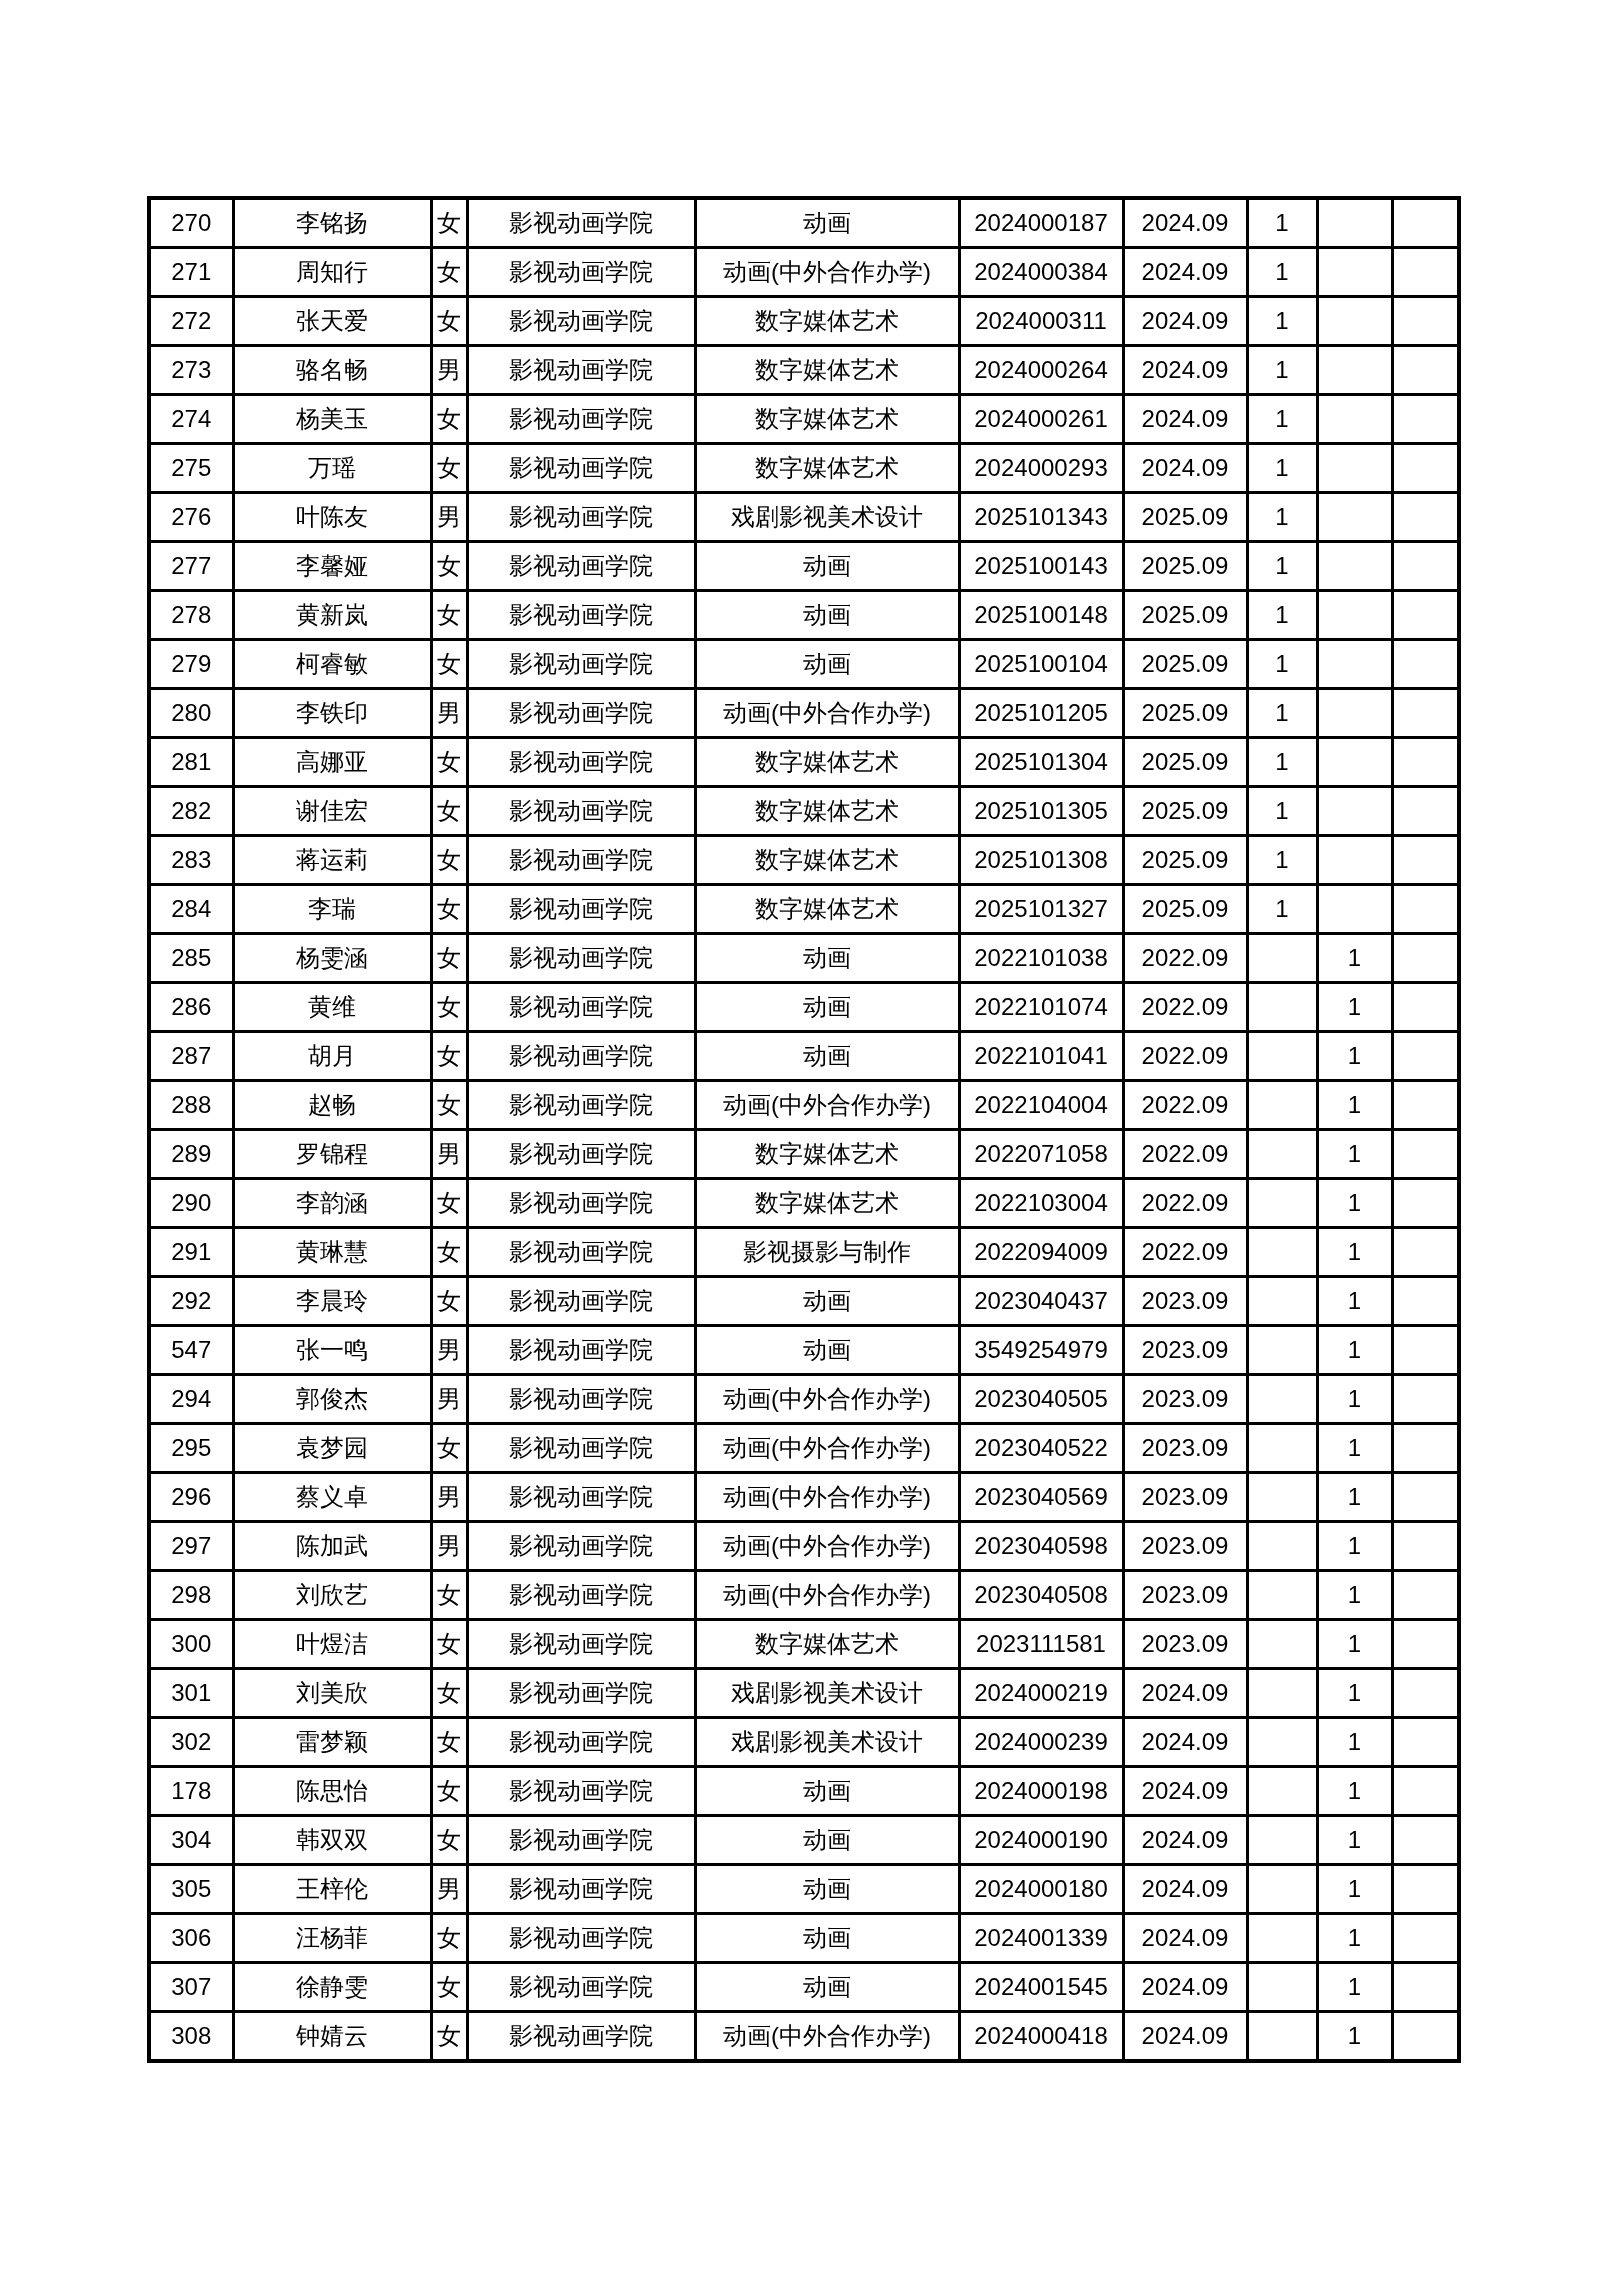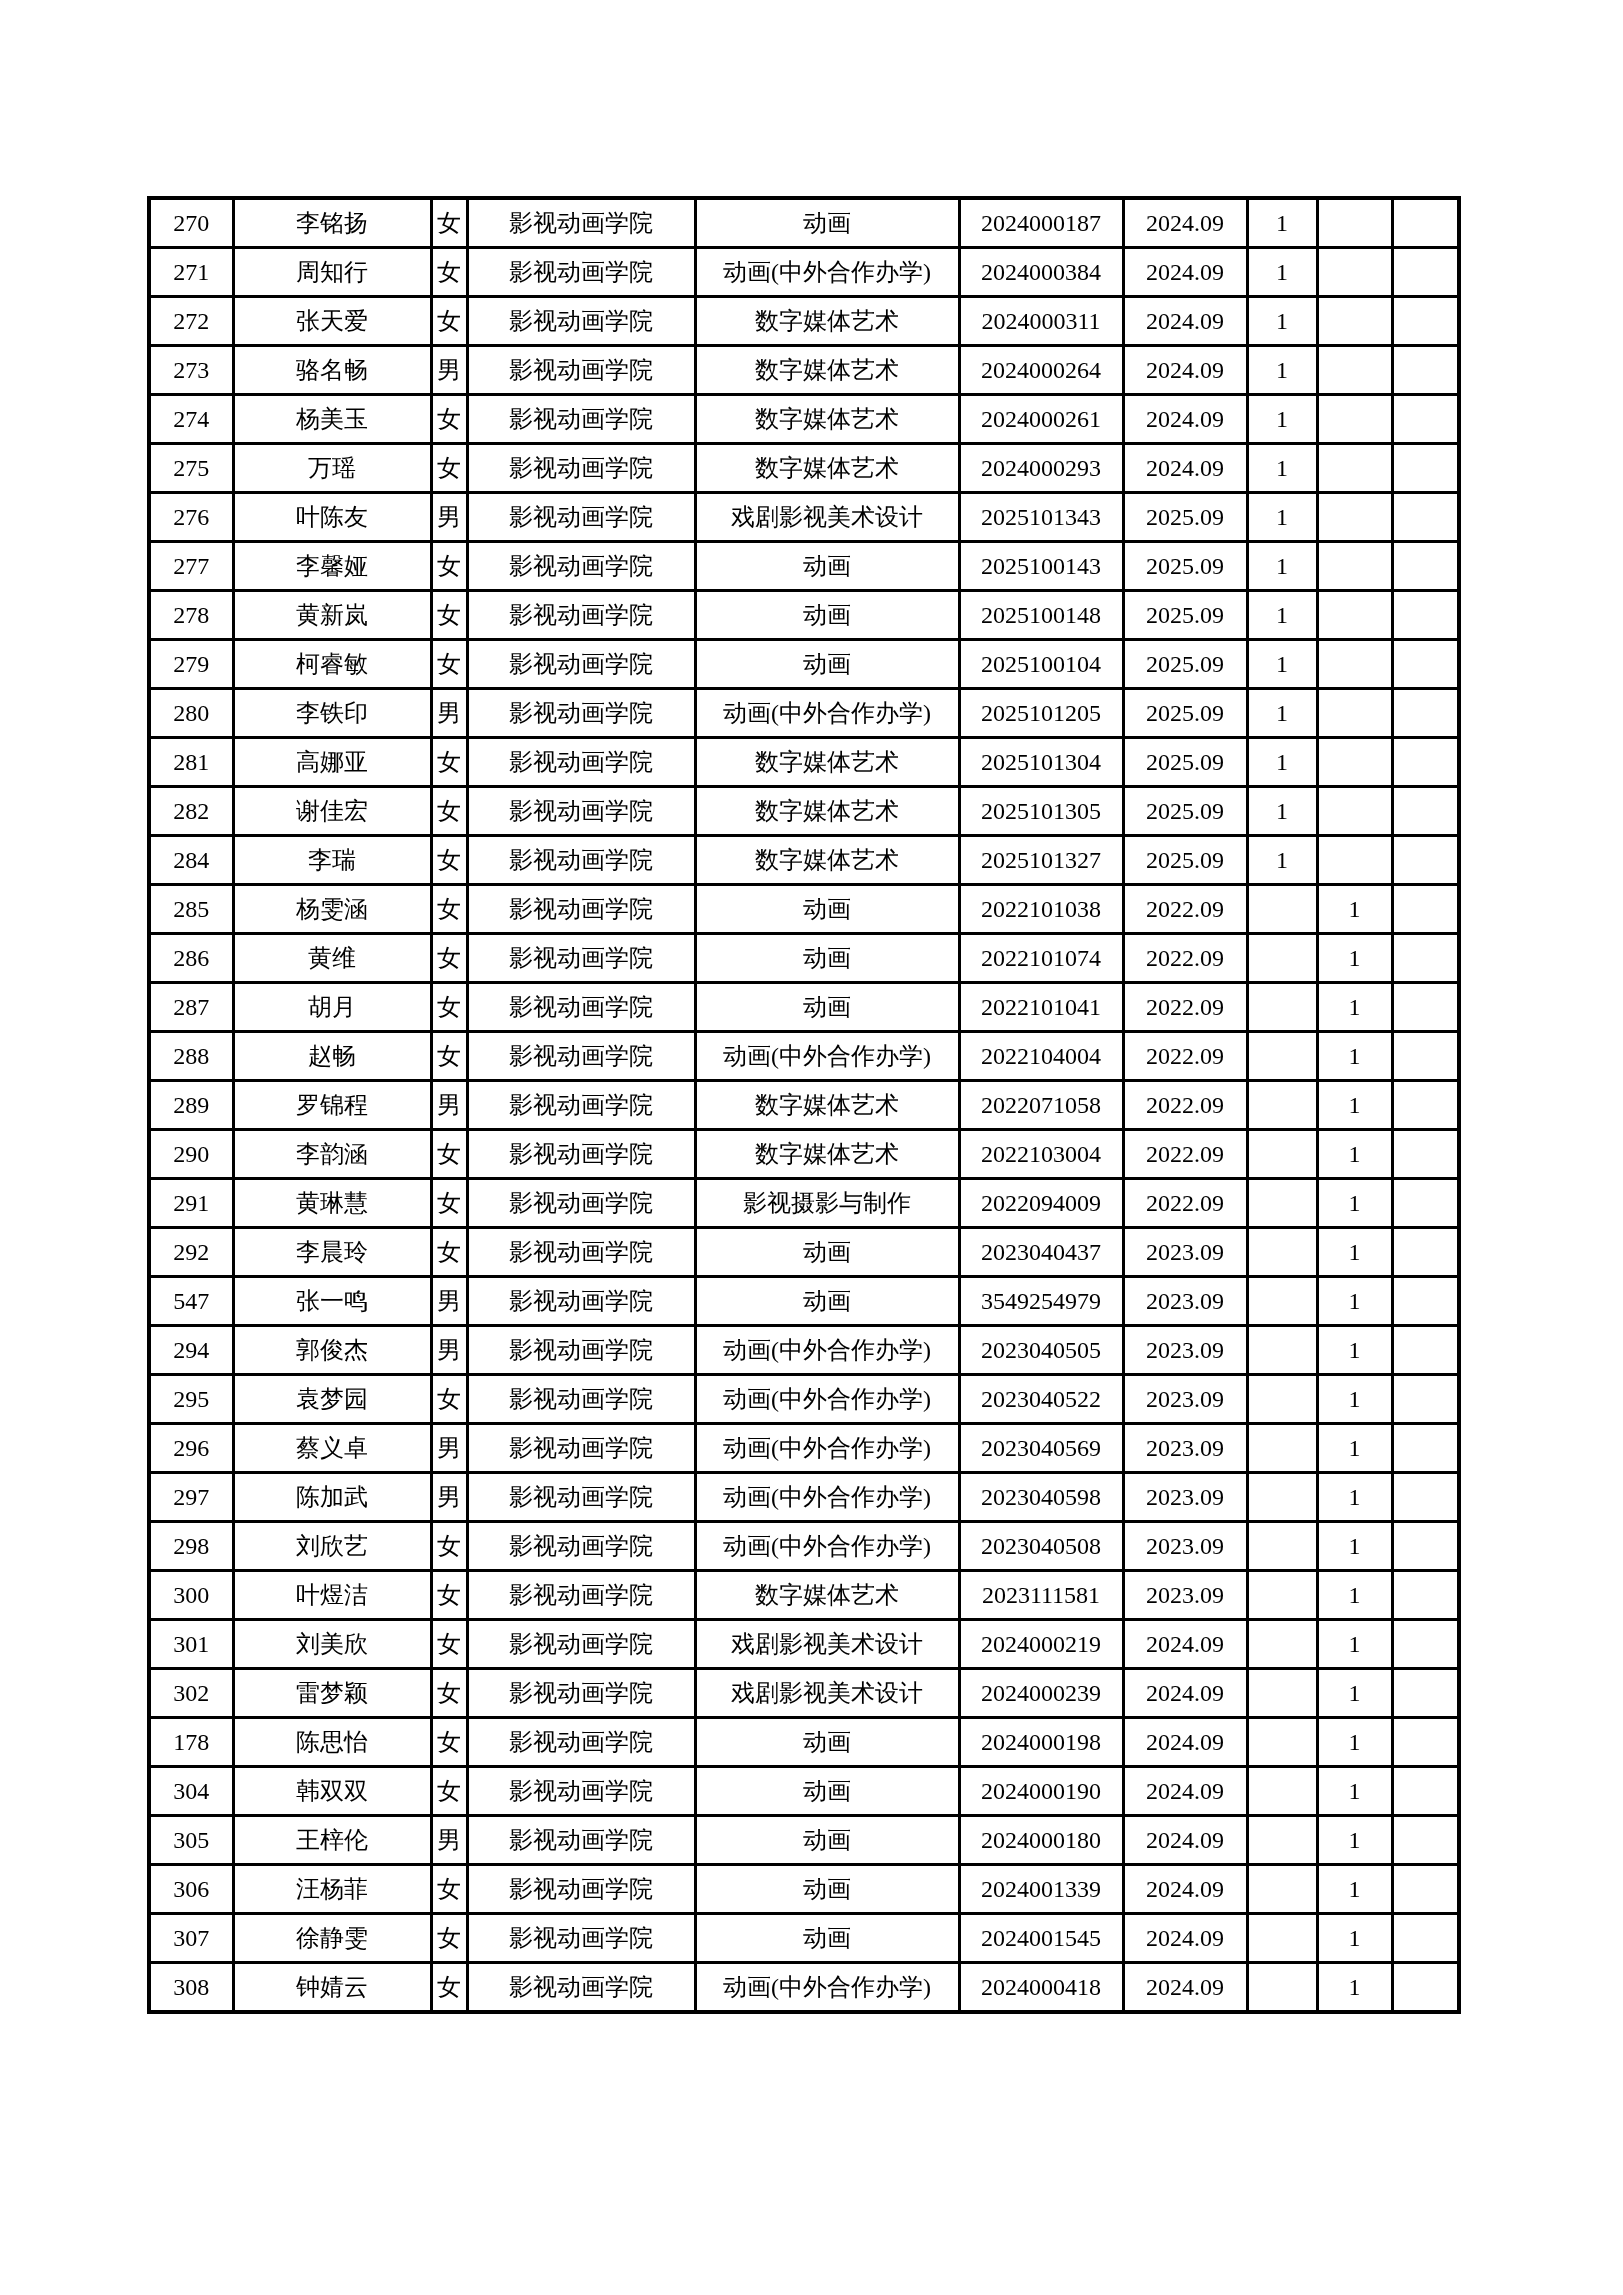--- a/index.html
+++ b/index.html
@@ -5,21 +5,21 @@
   html, body {
     margin: 0;
     padding: 0;
     background: #ffffff;
   }
   .page {
     position: relative;
     width: 1623px;
     height: 2295px;
     background: #ffffff;
-    font-family: Liberation Serif, serif;
+    font-family: Liberation Sans, sans-serif;
     color: #000000;
   }
   table.roster {
     position: absolute;
     left: 147px;
     top: 196px;
     width: 1312px;
     border-collapse: collapse;
     table-layout: fixed;
     border: 4px solid #000000;
@@ -216,20 +216,32 @@
     <td>女</td>
     <td>影视动画学院</td>
     <td>数字媒体艺术</td>
     <td>2025101305</td>
     <td>2025.09</td>
     <td>1</td>
     <td></td>
     <td></td>
   </tr>
         <tr>
+    <td>283</td>
+    <td>蒋运莉</td>
+    <td>女</td>
+    <td>影视动画学院</td>
+    <td>数字媒体艺术</td>
+    <td>2025101308</td>
+    <td>2025.09</td>
+    <td>1</td>
+    <td></td>
+    <td></td>
+  </tr>
+        <tr>
     <td>284</td>
     <td>李瑞</td>
     <td>女</td>
     <td>影视动画学院</td>
     <td>数字媒体艺术</td>
     <td>2025101327</td>
     <td>2025.09</td>
     <td>1</td>
     <td></td>
     <td></td>

